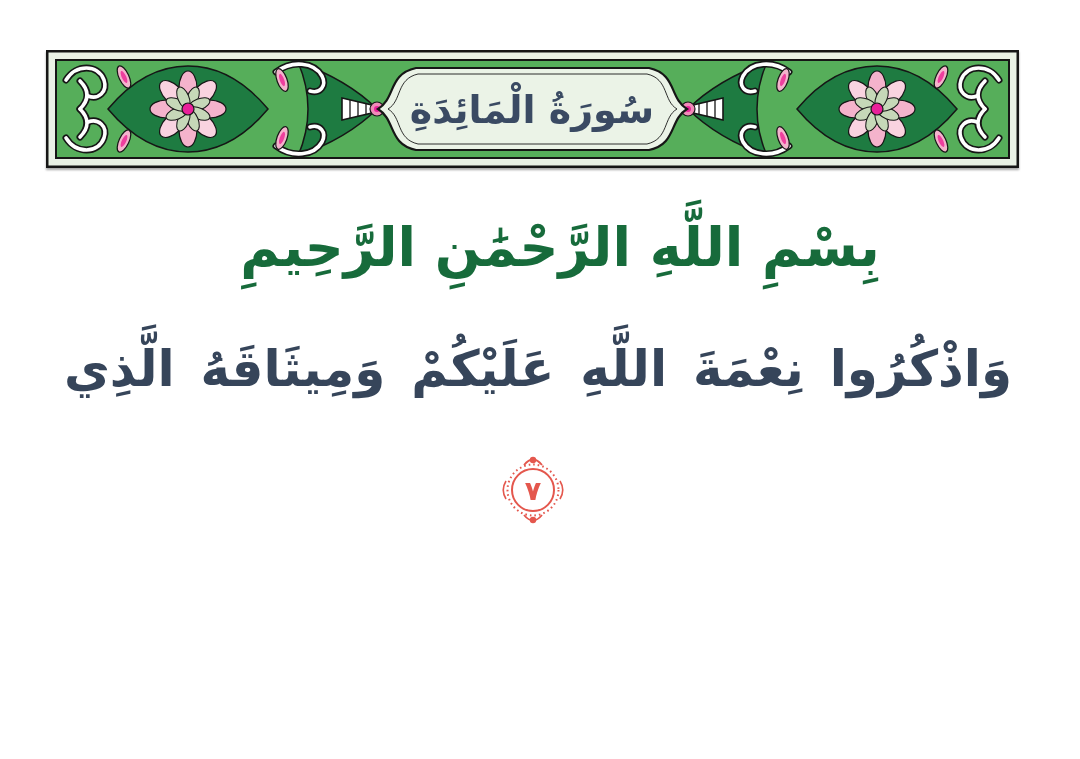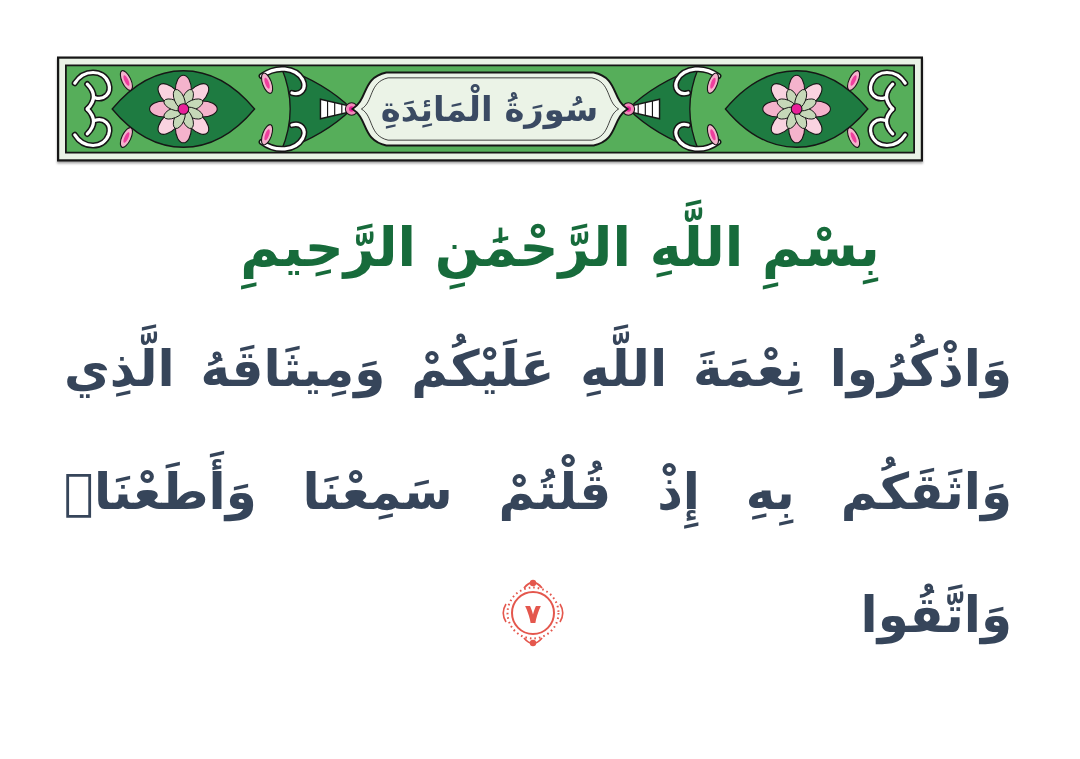--- a/index.html
+++ b/index.html
@@ -12,23 +12,23 @@
     font-family: "DejaVu Sans", sans-serif;
   }
   .page {
     position: relative;
     width: 1080px;
     height: 759px;
     background: #ffffff;
   }
   .banner {
     position: absolute;
-    left: 57px;
+    left: 46px;
     top: 50px;
-    width: 866px;
+    width: 973px;
     height: 118px;
     filter: drop-shadow(0 2px 1px rgba(60,60,60,0.45));
   }
   .banner svg { display: block; width: 100%; height: 100%; }
 
   .bismillah {
     position: absolute;
     top: 198px;
     left: 0;
     width: 100%;
@@ -198,21 +198,20 @@
         <path d="M 342,59 C 356,51 350,29 372,24 L 601,24 C 623,29 617,51 631,59 C 617,67 623,89 601,94 L 372,94 C 350,89 356,67 342,59 Z" fill="none" stroke="#161616" stroke-width="0.9"></path>
         <text x="486" y="73" text-anchor="middle" font-size="38" font-weight="bold" fill="#3A4A63" font-family="DejaVu Sans, sans-serif" direction="rtl">سُورَةُ الْمَائِدَةِ</text>
       </g>
     </svg>
   </div>
 
   <div class="bismillah">بِسْمِ اللَّهِ الرَّحْمَٰنِ الرَّحِيمِ</div>
 
   <div class="verse-block">
     <div class="verse-line justified">وَاذْكُرُوا نِعْمَةَ اللَّهِ عَلَيْكُمْ وَمِيثَاقَهُ الَّذِي</div>
-    <div class="verse-line justified">وَاثَقَكُم بِهِ إِذْ قُلْتُمْ سَمِعْنَا وَأَطَعْنَاۖ وَاتَّقُوا</div>
     <div class="verse-line centered">
       <svg class="ayah-medallion" viewBox="0 0 74 74" xmlns="http://www.w3.org/2000/svg">
         <circle cx="37" cy="37" r="21" fill="none" stroke="#E4574D" stroke-width="2"></circle>
         <circle cx="37" cy="37" r="25.5" fill="none" stroke="#E4574D" stroke-width="2" stroke-dasharray="1.6 3"></circle>
         <path d="M 28,12 Q 37,1 46,12" fill="none" stroke="#E4574D" stroke-width="1.8"></path>
         <circle cx="37" cy="7" r="3.2" fill="#E4574D"></circle>
         <path d="M 28,62 Q 37,73 46,62" fill="none" stroke="#E4574D" stroke-width="1.8"></path>
         <circle cx="37" cy="67" r="3.2" fill="#E4574D"></circle>
         <path d="M 10,28 q -5.5,9 0,18" fill="none" stroke="#E4574D" stroke-width="1.6"></path>
         <path d="M 64,28 q 5.5,9 0,18" fill="none" stroke="#E4574D" stroke-width="1.6"></path>

